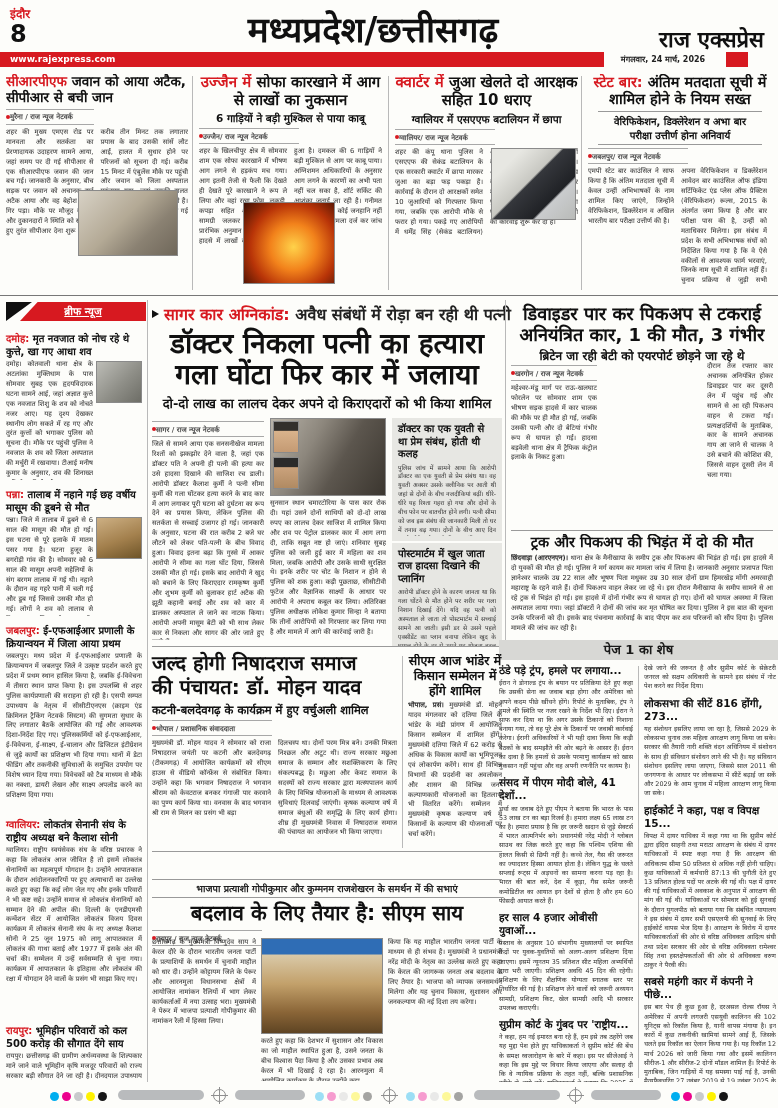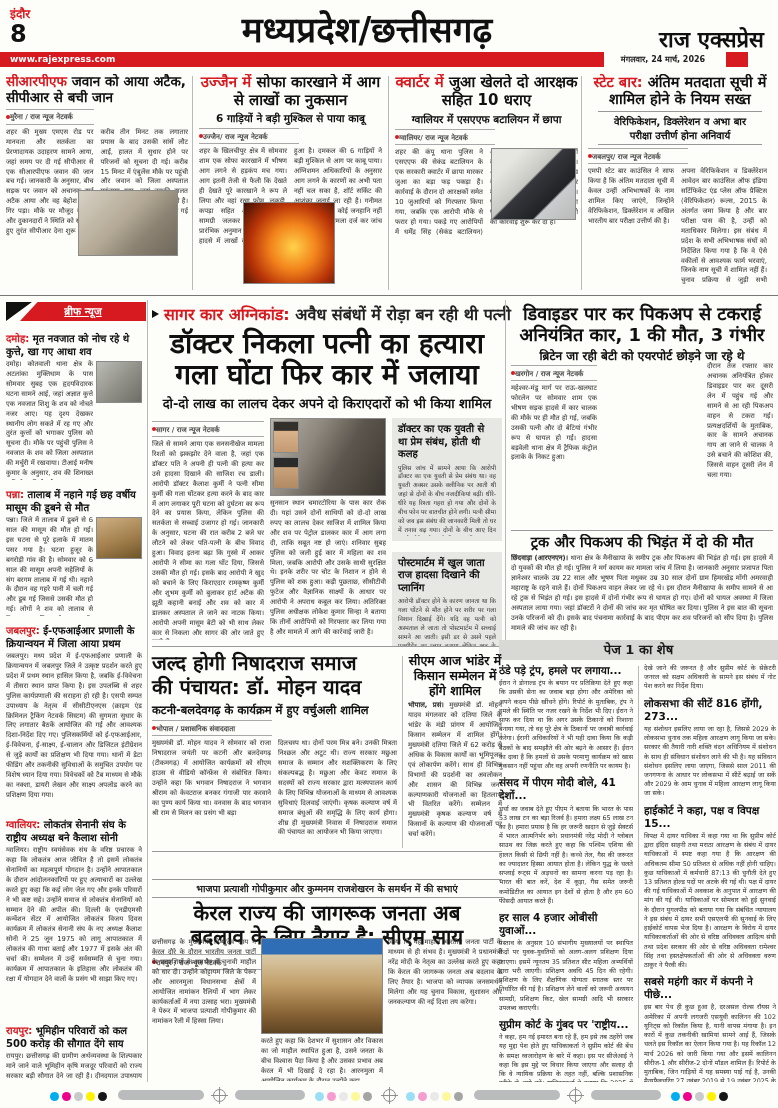--- a/index.html
+++ b/index.html
@@ -24,21 +24,21 @@
   .date-txt{font-size:8px;font-weight:bold;color:#222;line-height:15px;text-align:center;}
   
   .ribbon-wrap{position:absolute;left:6px;top:302px;width:140px;height:19px;}
   .ribbon-black{position:absolute;left:0;top:0;width:0;height:0;
                 border-top:19px solid #101010;border-right:26px solid transparent;}
   .ribbon-red{position:absolute;left:14px;top:0;right:0;height:19px;background:#d71920;
               clip-path:polygon(14% 0,100% 0,100% 100%,0 100%);
               color:#fff;font-size:10.5px;font-weight:bold;text-align:center;line-height:19px;text-decoration:underline;}
   .brief-title{font-size:10px;font-weight:bold;line-height:1.3;color:#111;margin:6px 0 2px 0;}
   .brief-item{padding:0 2px;}
-  .gray-box{background:#e7e7e3;padding:5px 6px;margin-bottom:11px;}
+  .gray-box{background:#e7e7e3;padding:5px 6px;margin-bottom:2px;}
   .gray-box .gb-title{font-size:10px;font-weight:bold;line-height:1.25;color:#111;margin-bottom:3px;}
   .gray-box .gb-body{font-size:6.2px;line-height:1.45;text-align:justify;color:#333;overflow:hidden;}
   .sec-bar{background:#d8d8d5;color:#1a1a1a;font-weight:bold;font-size:13px;text-align:center;line-height:20px;}
   .p1-head{font-size:10.5px;font-weight:bold;color:#101010;line-height:1.25;margin:5px 0 2px 0;}
   .p1-body{font-size:6.4px;line-height:1.44;text-align:justify;color:#333;}
   .kicker{display:flex;align-items:center;gap:5px;}
   .kicker .arrow{width:0;height:0;border-left:7px solid #111;border-top:4.5px solid transparent;
                  border-bottom:4.5px solid transparent;flex:0 0 auto;}
   .kicker .ktext{font-size:16px;font-weight:bold;white-space:nowrap;}
   .kicker .kline{flex:1;height:1px;background:#888;margin-left:6px;}
@@ -57,21 +57,21 @@
 </style>
 </head>
 <body>
 
 <div class="page">
 
   <div class="abs" style="left:10px;top:5px;">
     <div class="red" style="font-size:12px;font-weight:bold;">इंदौर</div>
     <div style="font-size:24px;font-weight:bold;line-height:1;color:#111;">8</div>
   </div>
-  <div class="abs headline" style="left:152px;top:10px;width:430px;text-align:center;font-size:35px;">मध्यप्रदेश/छत्तीसगढ़</div>
+  <div class="abs headline" style="left:158px;top:10px;width:430px;text-align:center;font-size:35px;">मध्यप्रदेश/छत्तीसगढ़</div>
   <div class="abs headline" style="right:14px;top:27px;width:170px;text-align:right;font-size:22px;">राज एक्सप्रेस</div>
   <div class="abs hd-red-bar" style="left:0;top:52px;width:604px;height:15px;">
     <div class="website">www.rajexpress.com</div>
   </div>
   <div class="abs date-txt" style="left:604px;top:52px;width:118px;height:15px;">मंगलवार, 24 मार्च, 2026</div>
   <div class="abs hd-red-bar" style="left:726px;top:52px;width:22px;height:15px;"></div>
 
   <div class="abs" style="left:6px;top:74px;width:182px;height:218px;overflow:hidden;">
     <div class="headline" style="font-size:13.5px;">
       <span class="red">सीआरपीएफ</span><span> जवान को आया अटैक, सीपीआर से बची जान</span>
@@ -297,21 +297,20 @@
     <div class="headline" style="font-size:12.5px;text-align:center;">सीएम आज भांडेर में किसान सम्मेलन में होंगे शामिल</div>
     <div class="body-txt" style="height:140px;margin-top:3px;">
       <span class="lead">भोपाल, प्रसं।</span><span> मुख्यमंत्री डॉ. मोहन यादव मंगलवार को दतिया जिले के भांडेर के मंडी प्रांगण में आयोजित किसान सम्मेलन में शामिल होंगे। मुख्यमंत्री दतिया जिले में 62 करोड़ से अधिक के विकास कार्यों का भूमिपूजन एवं लोकार्पण करेंगे। साथ ही विभिन्न विभागों की प्रदर्शनी का अवलोकन और शासन की विभिन्न जन-कल्याणकारी योजनाओं का हितलाभ भी वितरित करेंगे। सम्मेलन में मुख्यमंत्री कृषक कल्याण वर्ष में किसानों के कल्याण की योजनाओं पर चर्चा करेंगे।</span>
     </div>
   </div>
   <div class="rule-h" style="left:152px;top:851px;width:350px;"></div>
 
   <div class="abs" style="left:152px;top:855px;width:350px;">
     <div class="strip-head">भाजपा प्रत्याशी गोपीकुमार और कुम्मनम राजशेखरन के समर्थन में की सभाएं</div>
     <div class="headline" style="font-size:20.5px;text-align:center;line-height:1.18;margin-top:3px;">
-      <div>केरल राज्य की जागरूक जनता अब</div>
       <div>बदलाव के लिए तैयार है: सीएम साय</div>
     </div>
     <div class="byline" style="width:110px;margin-top:5px;text-align:center;">
       <span class="bdot"></span>
       <span>रायपुर / राज न्यूज नेटवर्क</span>
     </div>
   </div>
   <div class="abs" style="left:152px;top:938px;width:104px;height:144px;overflow:hidden;">
     <div class="body-txt" style="height:144px;">छत्तीसगढ़ के मुख्यमंत्री विष्णुदेव साय ने केरल दौरे के दौरान भारतीय जनता पार्टी के प्रत्याशियों के समर्थन में चुनावी माहौल को धार दी। उन्होंने कोट्टायम जिले के पेरूर और आरनमुला विधानसभा क्षेत्रों में आयोजित नामांकन रैलियों में भाग लेकर कार्यकर्ताओं में नया उत्साह भरा। मुख्यमंत्री ने पेरूर में भाजपा प्रत्याशी गोपीकुमार की नामांकन रैली में हिस्सा लिया।</div>
   </div>

